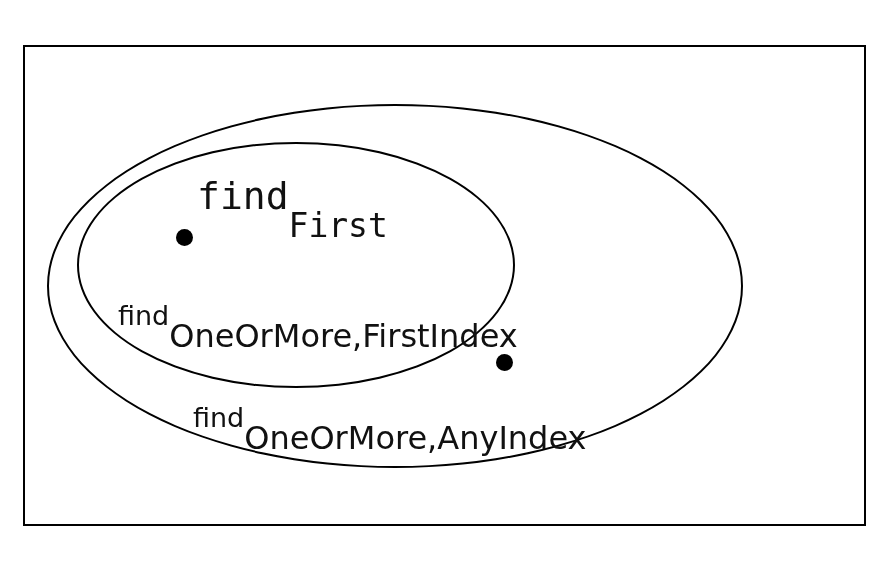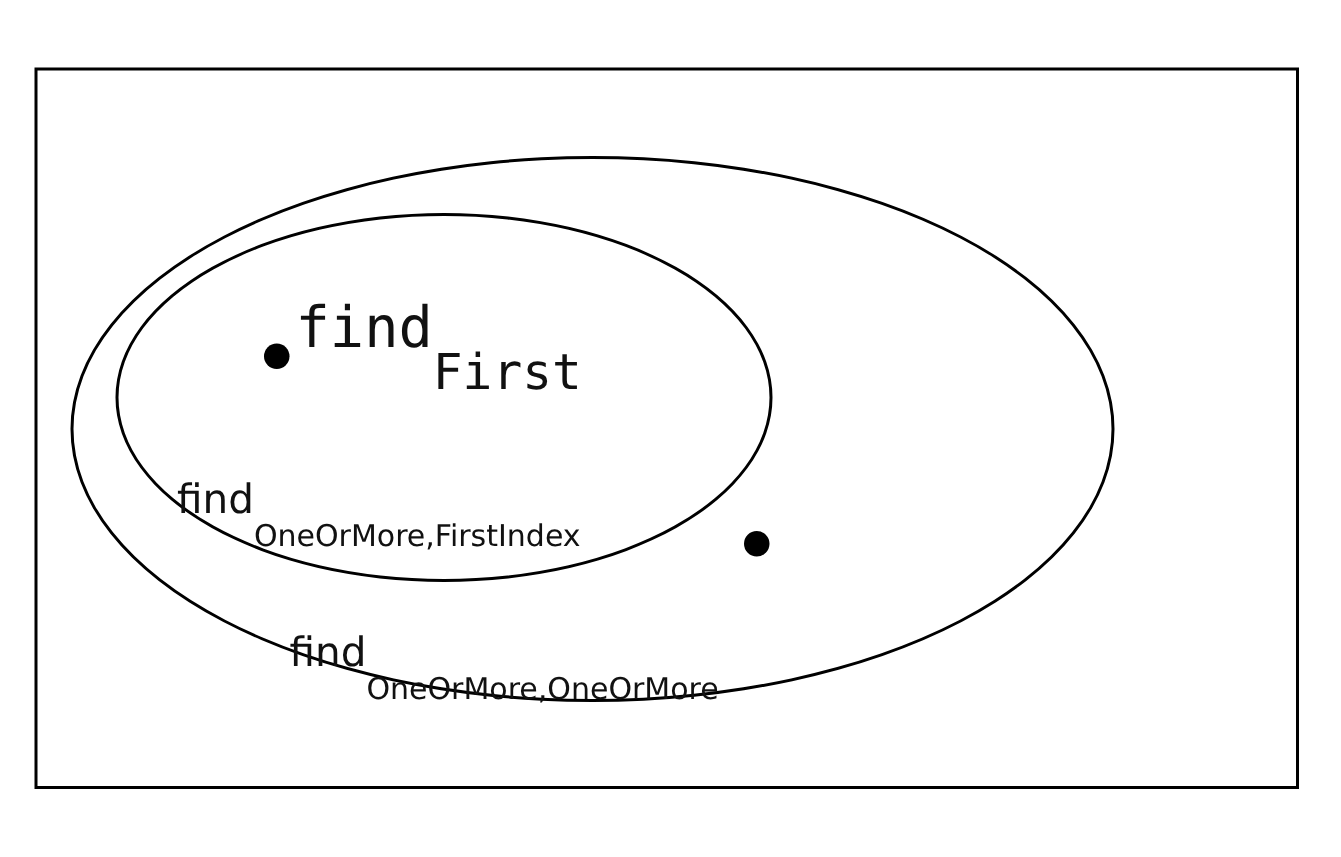--- a/index.html
+++ b/index.html
@@ -61,21 +61,20 @@
   }
   .dot-last {
     left: 496px;
     top: 354px;
   }
   .label {
     position: absolute;
     white-space: nowrap;
     line-height: 1;
     color: #111111;
-    margin-top: 22px;
   }
   .label .sub {
     position: relative;
     display: inline-block;
   }
   .label-mono {
     font-family: "DejaVu Sans Mono", "Liberation Mono", monospace;
   }
   .label-mono .base {
     font-size: 38px;
@@ -84,21 +83,21 @@
     font-size: 33px;
     top: 28px;
   }
   .label-sans {
     font-family: "DejaVu Sans", "Liberation Sans", sans-serif;
   }
   .label-sans .base {
     font-size: 27px;
   }
   .label-sans .sub {
-    font-size: 20px;
+    font-size: 32px;
     top: 22px;
   }
   .label-find-first {
     left: 197px;
     top: 177px;
   }
   .label-find-last {
     left: 522px;
     top: 310px;
   }
@@ -129,16 +128,16 @@
   <div class="label label-mono label-find-first">
     <span class="base">find</span><span class="sub">First</span>
   </div>
 
 
   <div class="label label-sans label-inner-set">
     <span class="base">find</span><span class="sub">OneOrMore,FirstIndex</span>
   </div>
 
   <div class="label label-sans label-outer-set">
-    <span class="base">find</span><span class="sub">OneOrMore,OneOrMore</span>
+    <span class="base">find</span><span class="sub">OneOrMore,AnyIndex</span>
   </div>
 
 </div>
 
 </body></html>

